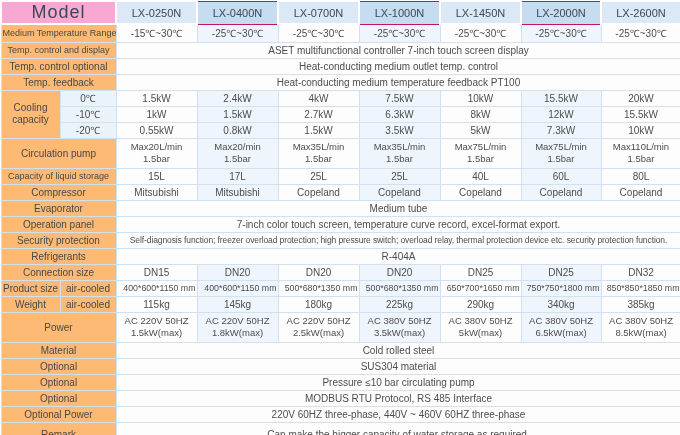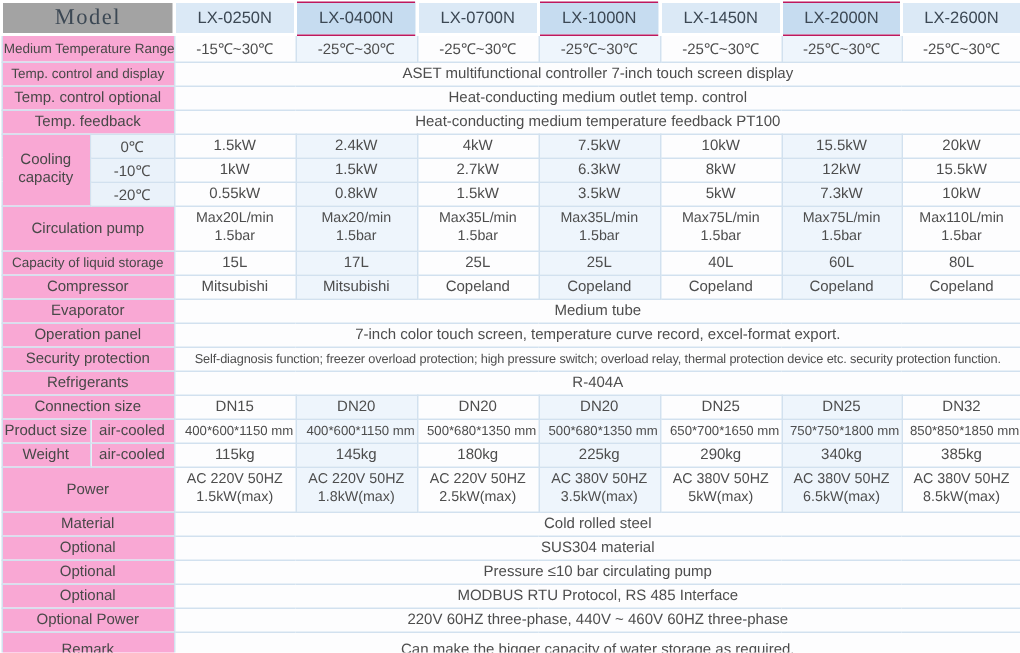--- a/index.html
+++ b/index.html
@@ -3,25 +3,25 @@
 <meta charset="utf-8">
 <style>
   html,body{margin:0;padding:0;background:#ffffff;width:680px;height:435px;overflow:hidden;
     font-family:"Liberation Sans",sans-serif;}
   table{border-collapse:collapse;table-layout:fixed;width:678px;margin:0;
     border:1px solid #c3d6e8;border-bottom:2px solid #aebfcf;}
   td{border:1px solid #d2e1ef;text-align:center;vertical-align:middle;color:#4d4d4d;
     font-size:10px;padding:0 1px;overflow:hidden;white-space:nowrap;background:#fdfdfe;}
   
   tr.r22{height:22px}tr.r18{height:18px}tr.r16{height:16px}tr.r30{height:30px}tr.r15{height:25px}
-  td.hm{background:#a3a3a3;border:2px solid #ffffff;font-size:15px;color:#3c4854;letter-spacing:1px;font-family:Liberation Serif, serif;}
+  td.hm{background:#f9a8d4;border:2px solid #ffffff;font-size:18px;color:#3c4854;letter-spacing:1px;}
   td.hc{background:#dbe9f6;border:2px solid #ffffff;font-size:11px;color:#3c4854;}
   td.hcd{background:#c6dcf0;border:1px solid #be185d;font-size:11px;color:#3c4854;}
   
-  td.lb{background:#f9a8d4;font-size:10px;color:#484848;}
+  td.lb{background:#fdba74;font-size:10px;color:#484848;}
   td.lb.sm{font-size:9px;}
   td.sub{background:#eaf2fa;font-size:10px;}
   
   td.vt{background:#eef5fc;}
   td.sp{background:#fdfdfe;font-size:10px;}
   td.sp.sec{font-size:8.5px;letter-spacing:-0.1px;}
   td.two{font-size:9.5px;line-height:1.25;}
   td.sz{font-size:8.8px;text-align:right;}
   .ln{display:block;}
 </style>

